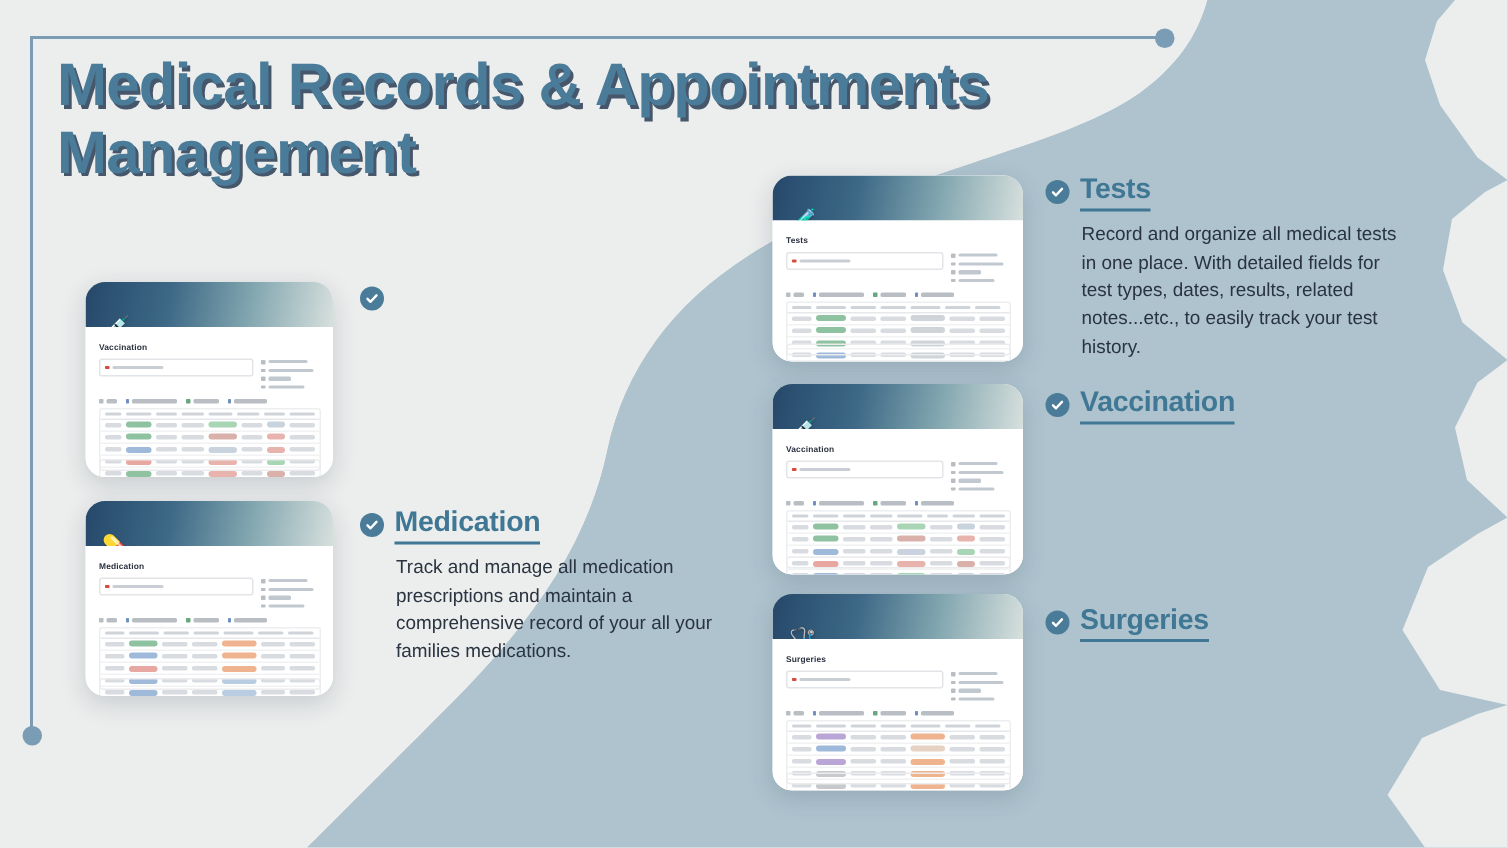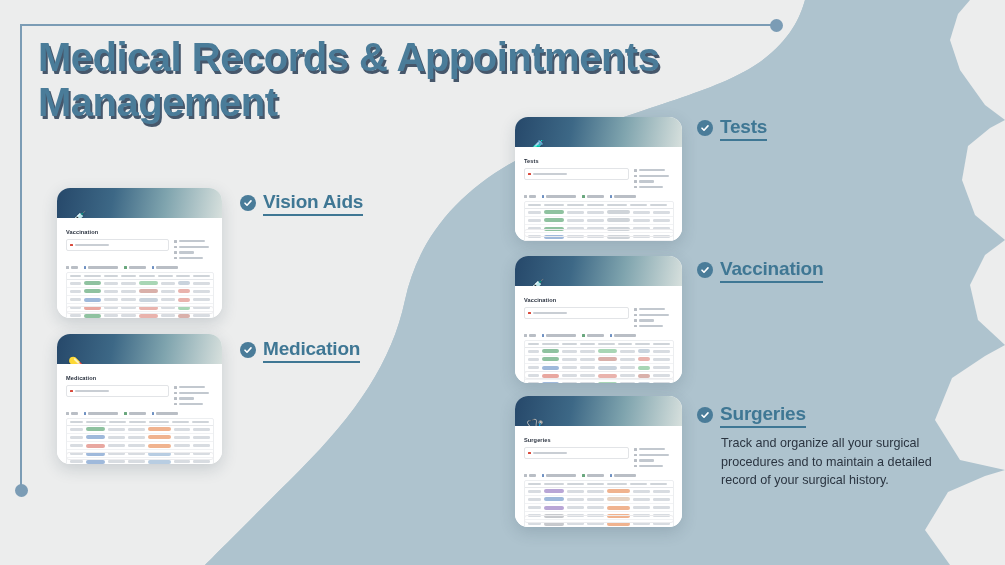--- a/index.html
+++ b/index.html
@@ -230,44 +230,45 @@
 
 <h1 id="page-title">Medical Records &amp; Appointments Management</h1>
 
 <div class="feature vision">
   <div class="feature-head">
     <span class="check-icon">
       <svg width="10" height="10" viewBox="0 0 10 10">
           <path d="M2,5.2 L4,7.2 L8,2.9" stroke="#ffffff" stroke-width="1.6" fill="none" stroke-linecap="round" stroke-linejoin="round"></path>
         </svg>
     </span>
-    <span class="feature-title">Vision Aids</span>
   </div>
 </div>
 
 <div class="feature medication">
   <div class="feature-head">
     <span class="check-icon">
       <svg width="10" height="10" viewBox="0 0 10 10">
           <path d="M2,5.2 L4,7.2 L8,2.9" stroke="#ffffff" stroke-width="1.6" fill="none" stroke-linecap="round" stroke-linejoin="round"></path>
         </svg>
     </span>
     <span class="feature-title">Medication</span>
   </div>
+  <p class="feature-body">Track and manage all medication prescriptions and maintain a comprehensive record of your all your families medications.</p>
 </div>
 
 <div class="feature tests">
   <div class="feature-head">
     <span class="check-icon">
       <svg width="10" height="10" viewBox="0 0 10 10">
           <path d="M2,5.2 L4,7.2 L8,2.9" stroke="#ffffff" stroke-width="1.6" fill="none" stroke-linecap="round" stroke-linejoin="round"></path>
         </svg>
     </span>
     <span class="feature-title">Tests</span>
   </div>
+  <p class="feature-body">Record and organize all medical tests in one place. With detailed fields for test types, dates, results, related notes...etc., to easily track your test history.</p>
 </div>
 
 <div class="feature vaccination">
   <div class="feature-head">
     <span class="check-icon">
       <svg width="10" height="10" viewBox="0 0 10 10">
           <path d="M2,5.2 L4,7.2 L8,2.9" stroke="#ffffff" stroke-width="1.6" fill="none" stroke-linecap="round" stroke-linejoin="round"></path>
         </svg>
     </span>
     <span class="feature-title">Vaccination</span>
@@ -276,21 +277,20 @@
 
 <div class="feature surgeries">
   <div class="feature-head">
     <span class="check-icon">
       <svg width="10" height="10" viewBox="0 0 10 10">
           <path d="M2,5.2 L4,7.2 L8,2.9" stroke="#ffffff" stroke-width="1.6" fill="none" stroke-linecap="round" stroke-linejoin="round"></path>
         </svg>
     </span>
     <span class="feature-title">Surgeries</span>
   </div>
-  <p class="feature-body">Track and organize all your surgical procedures and to maintain a detailed record of your surgical history.</p>
 </div>
 
 <div class="card vaccination-left">
   <div class="card-banner">
     <span class="card-emoji">💉</span>
   </div>
   <div class="card-inner">
     <div class="card-title">Vaccination</div>
     <div class="card-toprow">
       <div class="card-searchbar">

